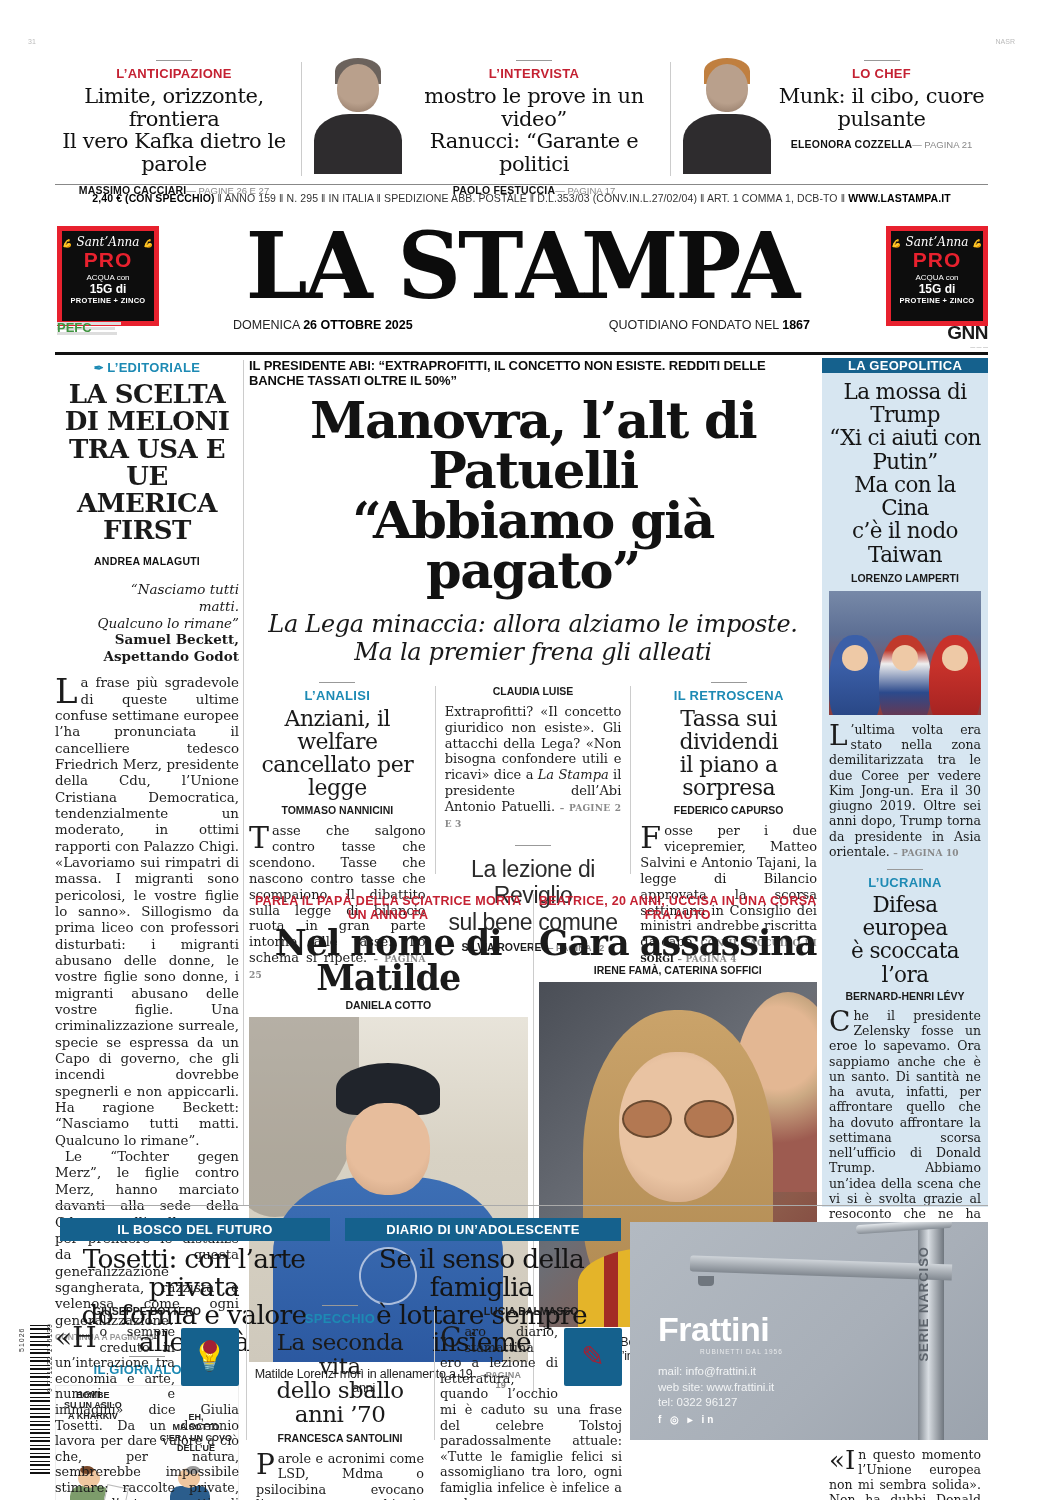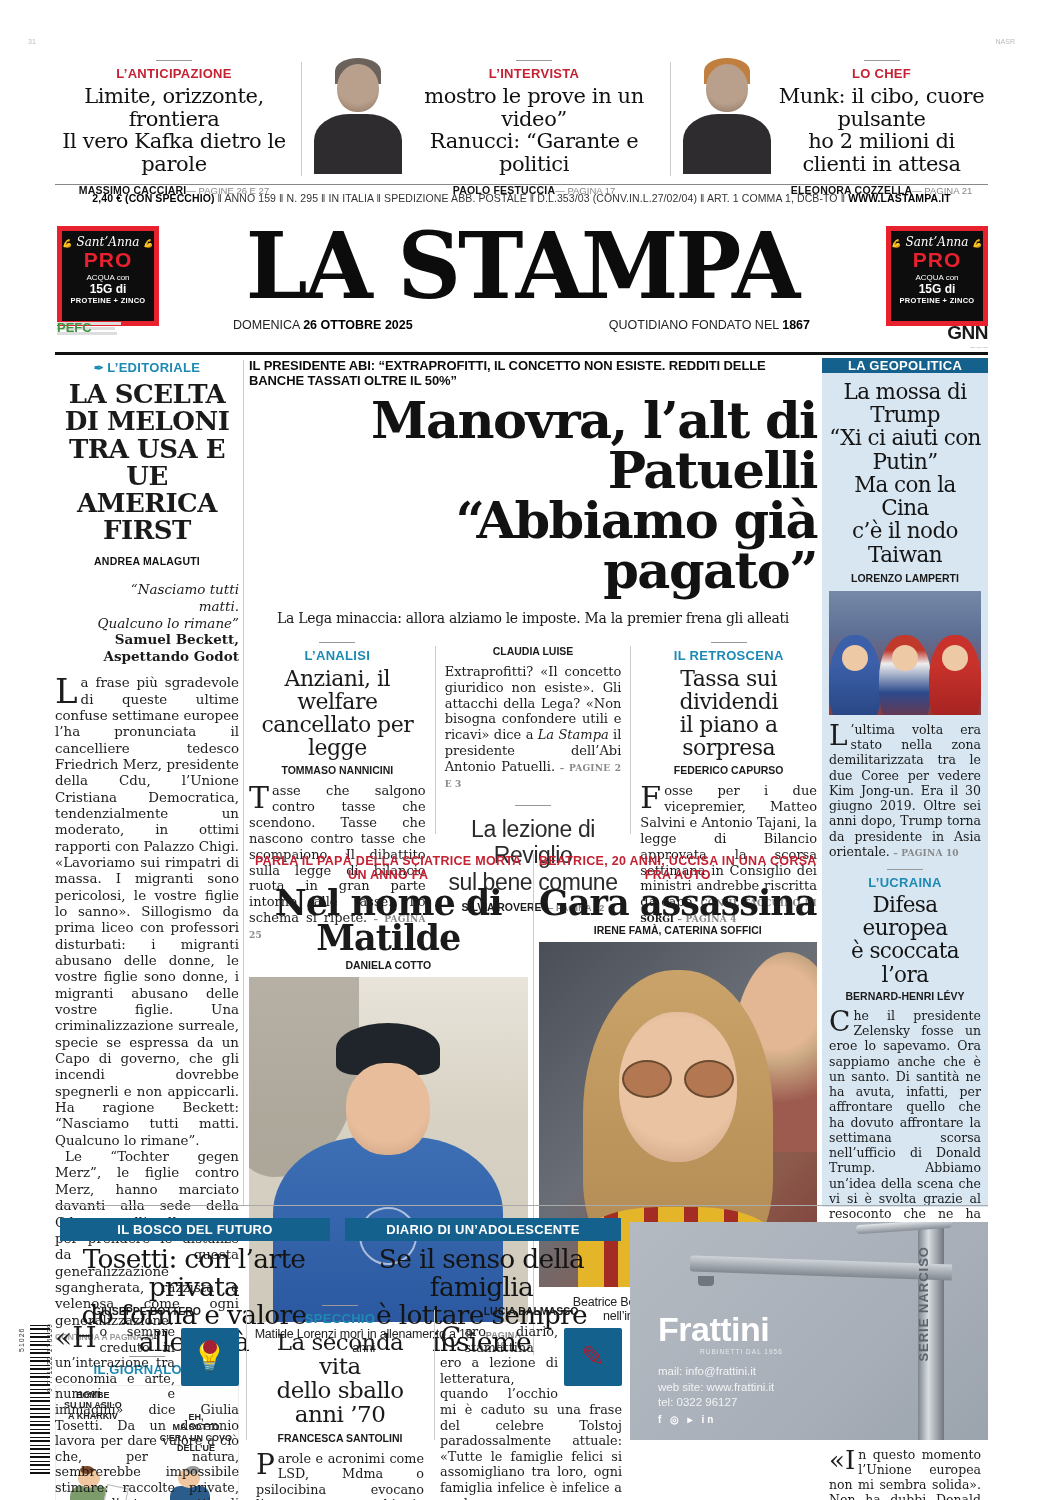--- a/index.html
+++ b/index.html
@@ -79,22 +79,22 @@
   .fg-head { width:22px; height:20px; border-radius:50%; background:#f0c7a0; position:relative; margin-left:8px; }
   .fg-hair { position:absolute; top:-2px; left:2px; width:14px; height:8px; border-radius:50%; background:#7a4a2b; }
   .fg-hair.gray { background:#9a9a9a; left:8px; }
   .fg-body { width:40px; height:42px; border-radius:10px 10px 0 0; margin-top:-2px; }
   .fg-body.green { background:#7d9c6b; }
   .fg-body.blue { background:#2b5d8c; }
   .fg-paper { position:absolute; right:-16px; top:18px; width:22px; height:30px; background:#fff; border:1px solid #bbb; transform:rotate(12deg); }
 
   
   .kicker-blk { font-size:13px; font-weight:bold; letter-spacing:-.1px; color:#0d0d0d; }
-  .main-h { font-family:"DejaVu Serif",serif; font-weight:bold; text-align:right; font-size:51px; line-height:.98; letter-spacing:-1.5px; color:#121212; margin-top:8px; }
-  .deck { font-family:"DejaVu Serif",serif; font-size:14px; text-align:center; margin-top:14px; letter-spacing:-.3px; color:#191919; }
+  .main-h { font-family:"DejaVu Serif",serif; font-weight:bold; text-align:center; font-size:51px; line-height:.98; letter-spacing:-1.5px; color:#121212; margin-top:8px; }
+  .deck { font-family:"DejaVu Serif",serif; font-size:24px; text-align:center; margin-top:14px; letter-spacing:-.3px; color:#191919;font-style:italic; }
   .c3 { display:flex; margin-top:16px; height:196px; }
   .c3 .cdiv { width:1px; background:#ccc; margin:4px 9px; }
   .c3 .col { flex:1; }
   .col-h { font-family:"DejaVu Serif",serif; font-size:22px; line-height:1.05; text-align:center; letter-spacing:-.5px; margin:4px 0 5px; }
   .rev-h { font-size:23px; line-height:1.15; text-align:center; color:#2b2b2b; letter-spacing:-.4px; margin:10px 0 6px; }
   .mini-by { font-size:10.5px; font-weight:bold; text-align:center; margin-bottom:7px; }
 
   
   .stories { display:flex; margin-top:16px; }
   .story { flex:1; text-align:center; }
@@ -203,21 +203,20 @@
       <div class="t-photo">
         <div class="sil-hair" style="background:#c07f3f"></div>
         <div class="sil-head"></div>
         <div class="sil-body"></div>
       </div>
       <div class="teaser">
         <div class="tick"></div>
         <div class="lbl-red">LO CHEF</div>
         <div class="t-head serif">
           <div>Munk: il cibo, cuore pulsante</div>
-            <div>ho 2 milioni di clienti in attesa</div>
         </div>
         <div class="t-by"><b>ELEONORA COZZELLA</b><span class="t-pg">— PAGINA 21</span></div>
       </div>
     </div>
   </div>
   <div class="rule-thin" style="top:184px"></div>
 
   <div class="priceline">
     <b>2,40 € (CON SPECCHIO)</b> <span>‖ ANNO 159 ‖ N. 295 ‖ IN ITALIA ‖ SPEDIZIONE ABB. POSTALE ‖ D.L.353/03 (CONV.IN.L.27/02/04) ‖ ART. 1 COMMA 1, DCB-TO ‖</span> <b>WWW.LASTAMPA.IT</b>
   </div>

